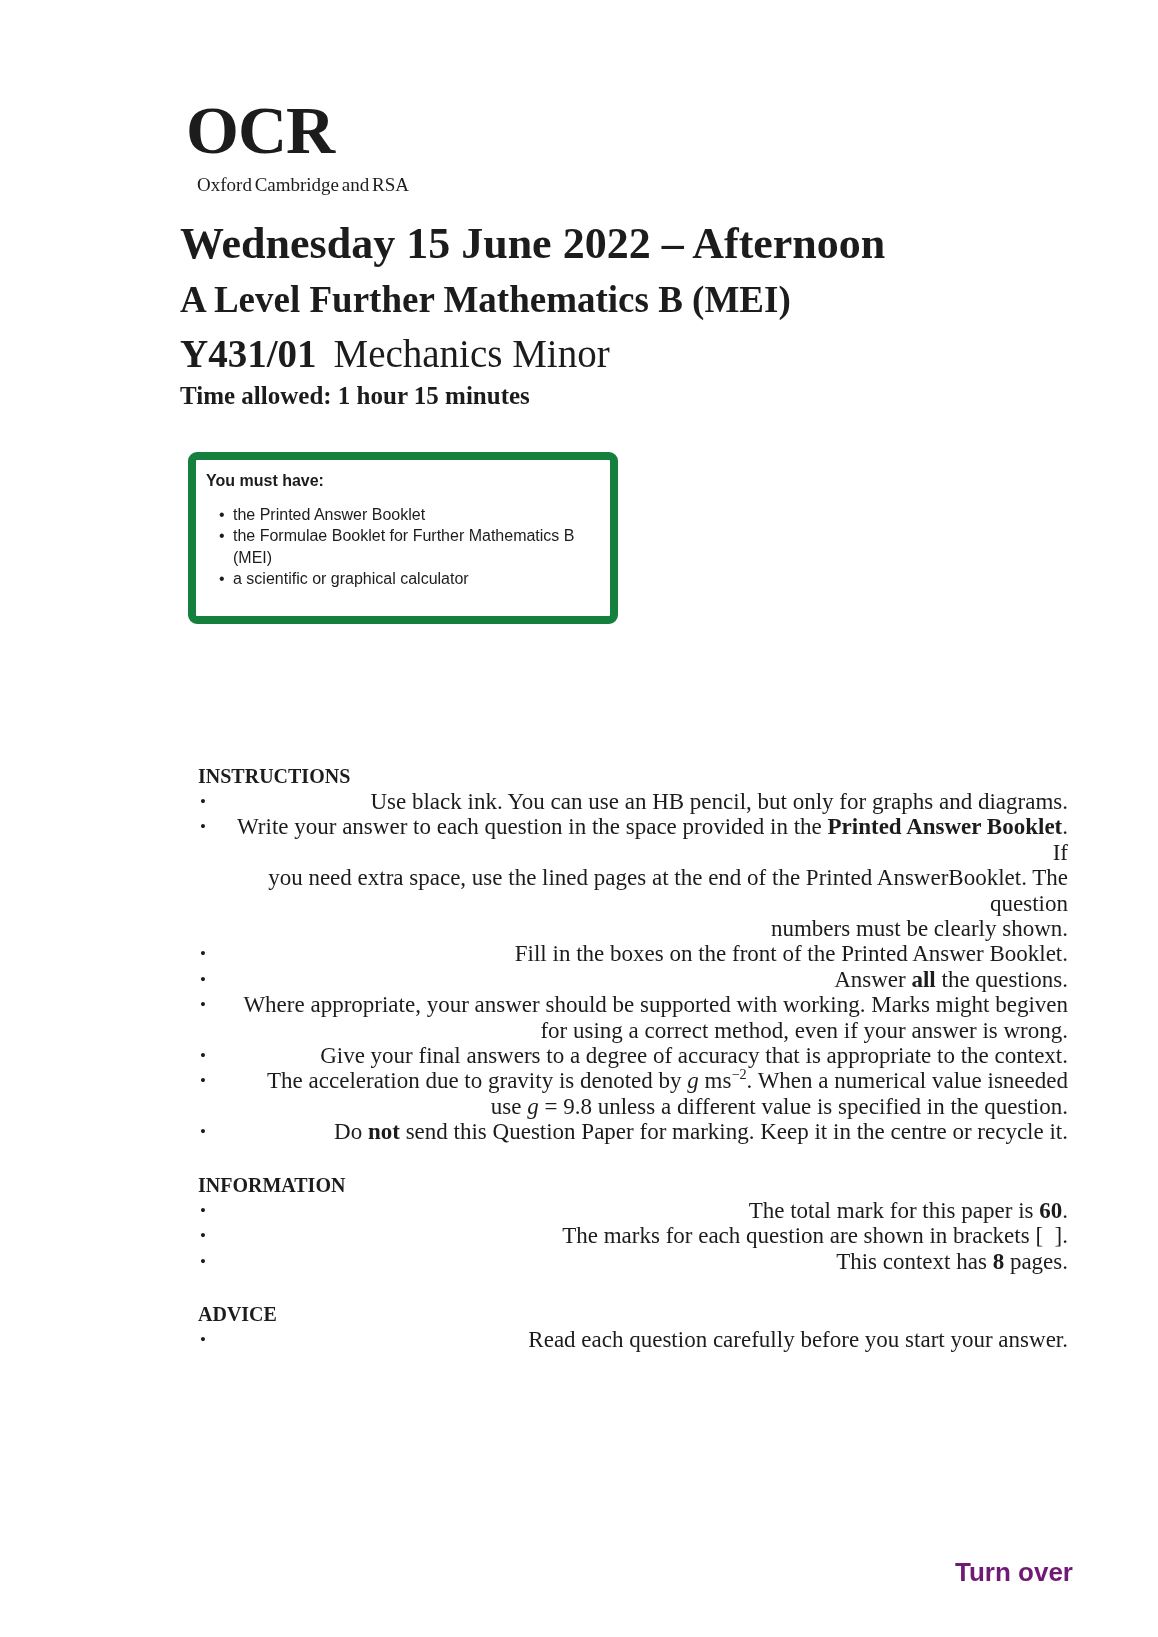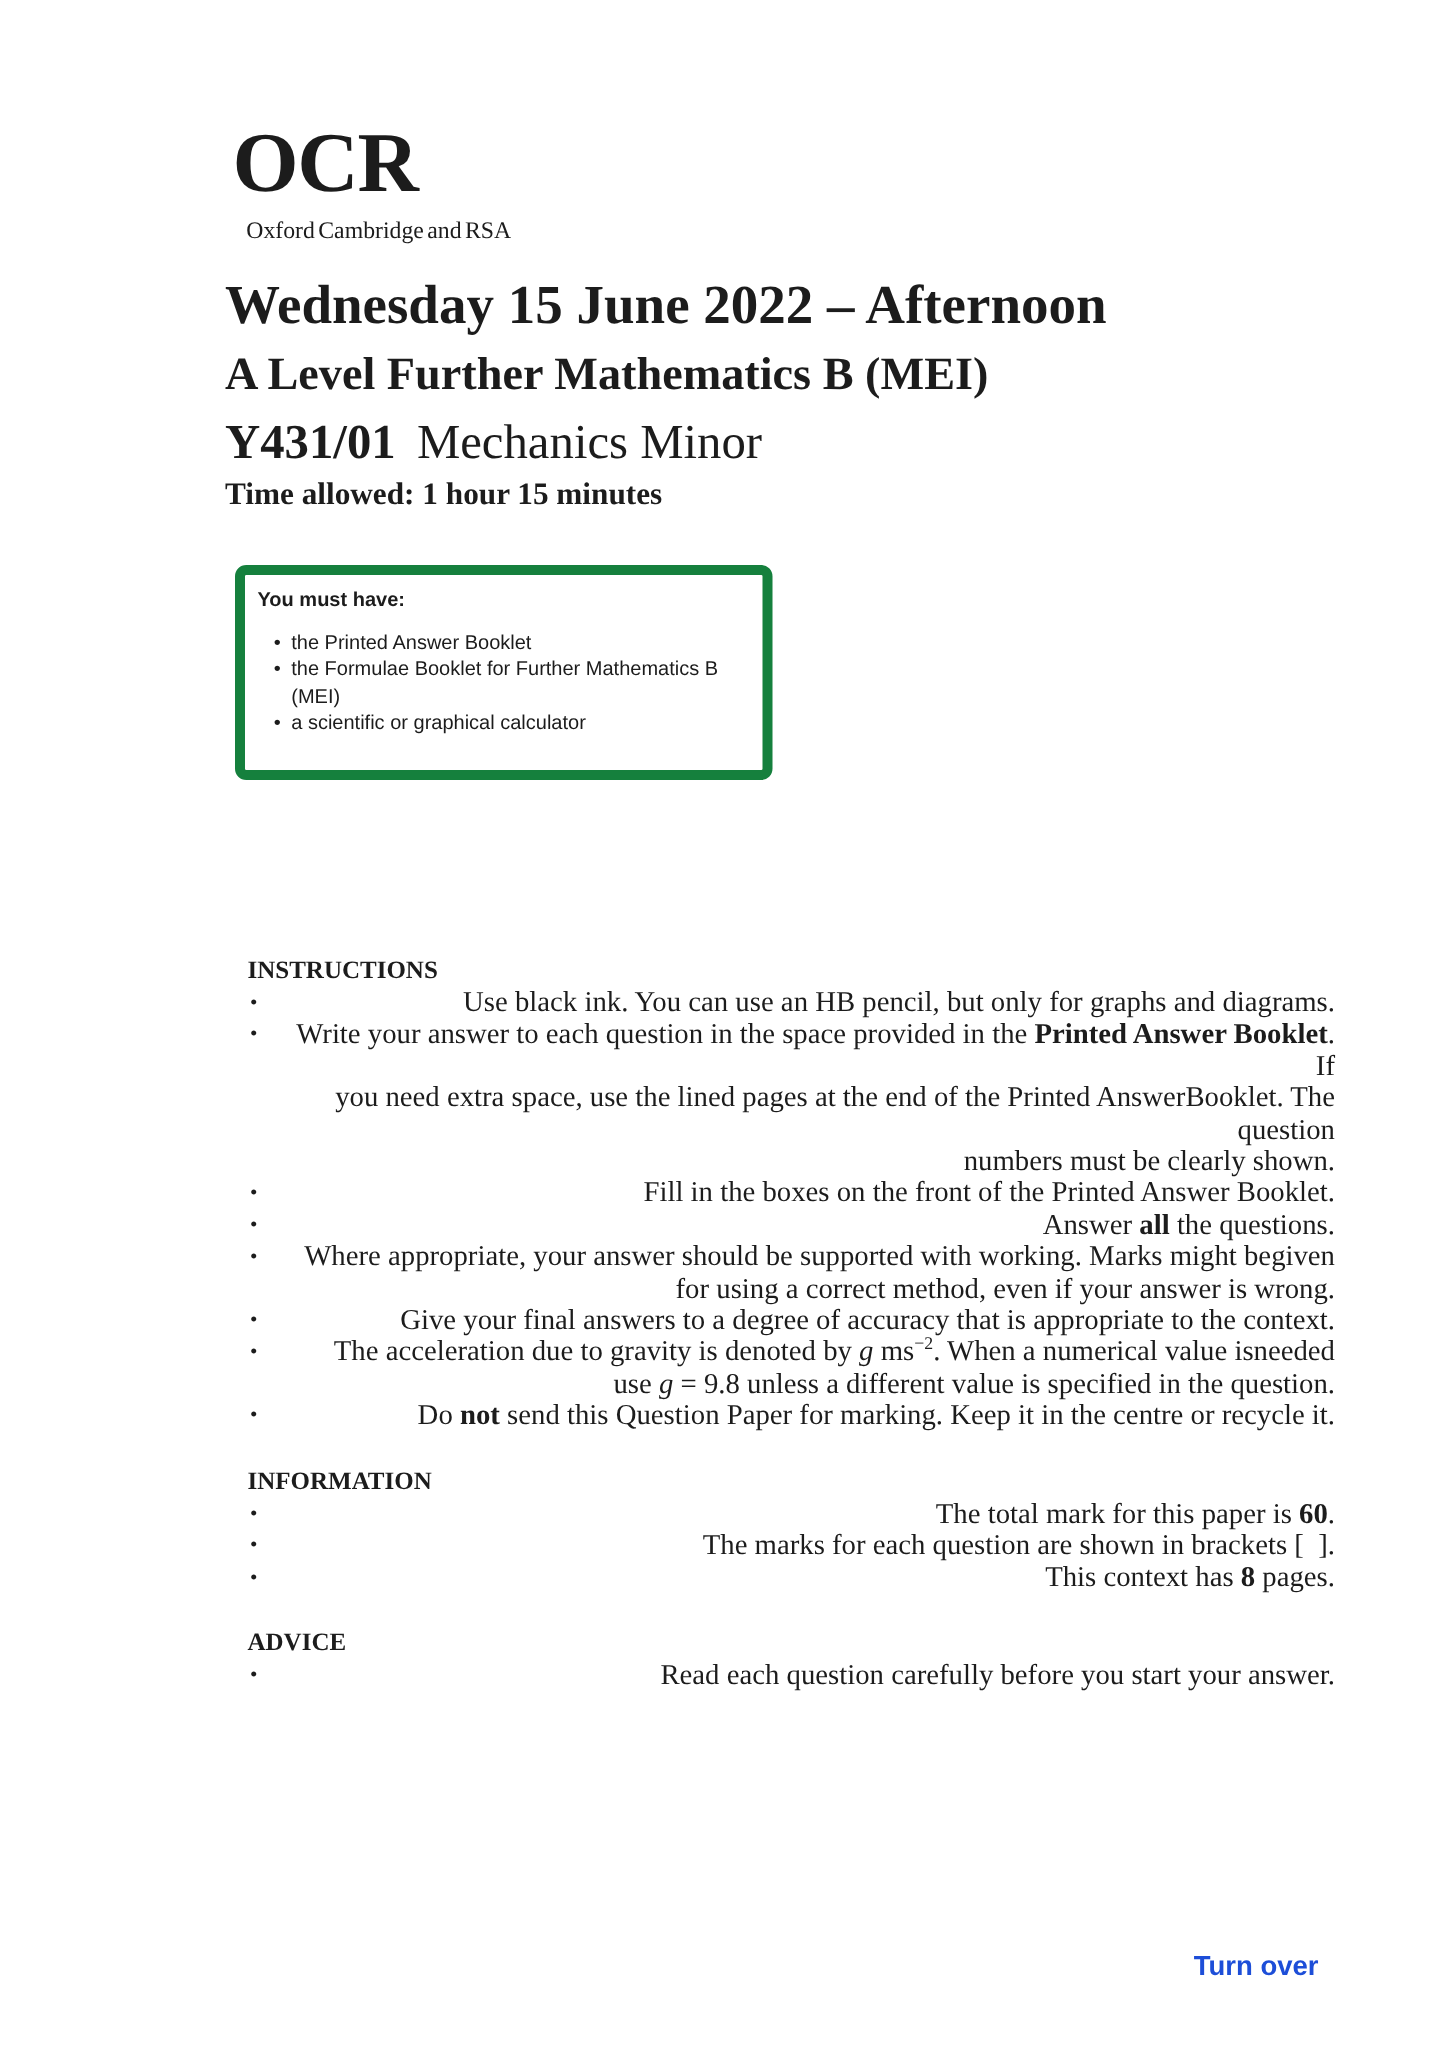--- a/index.html
+++ b/index.html
@@ -86,22 +86,22 @@
     font-size: 17px;
   }
   .content .b, .must-box .b { font-weight: bold; }
   .content .i { font-style: italic; }
   .content sup { font-size: 0.62em; line-height: 0; }
 
   
   .turn-over {
     left: 955px; top: 1560px;
     font-family: "Liberation Sans", sans-serif;
-    font-size: 22px; line-height: 25px; font-weight: bold;
-    color: #1d4ed8;
+    font-size: 26px; line-height: 25px; font-weight: bold;
+    color: #701a75;
   }
 </style>
 </head>
 <body>
 
 <div class="abs logo-text">OCR</div>
 <div class="abs logo-tagline">Oxford Cambridge and RSA</div>
 
 <div class="abs doc-title">Wednesday 15 June 2022 – Afternoon</div>
 <div class="abs doc-qual">A Level Further Mathematics B (MEI)</div>

